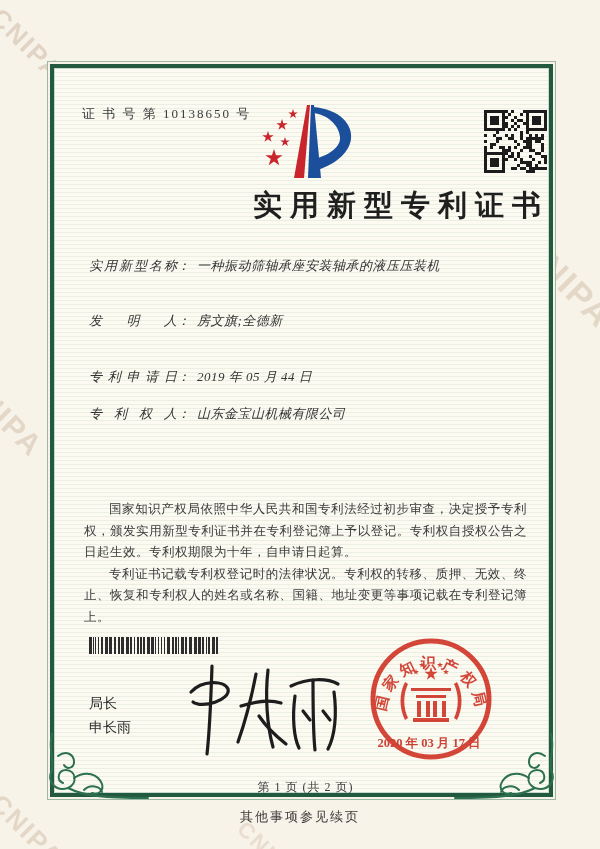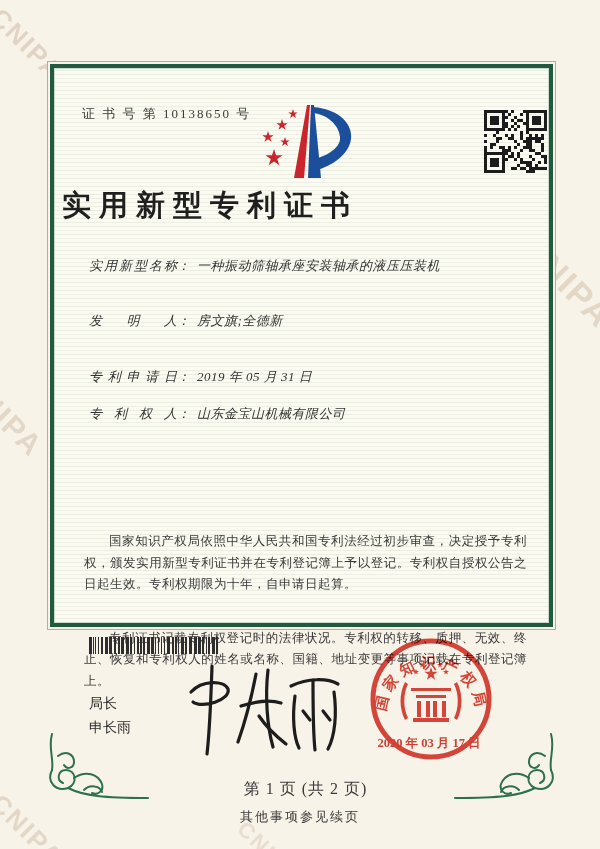--- a/index.html
+++ b/index.html
@@ -16,73 +16,73 @@
     letter-spacing:2px; user-select:none; pointer-events:none;
   }
   .wm1 { left:6px;  top:2px;   font-size:26px; color:rgba(214,195,178,.65); }
   .wm2 { left:388px; top:222px; font-size:34px; color:rgba(186,186,178,.30); }
   .wm3 { left:540px; top:228px; font-size:34px; color:rgba(214,196,178,.60); }
   .wm4 { left:-22px; top:368px; font-size:30px; color:rgba(214,196,178,.60); }
   .wm5 { left:6px;  top:788px; font-size:26px; color:rgba(214,196,178,.60); }
   .wm6 { left:250px; top:816px; font-size:22px; color:rgba(214,196,178,.45); }
   
   .frame {
-    position:absolute; left:50px; top:64px; width:503px; height:563px;
+    position:absolute; left:50px; top:64px; width:503px; height:733px;
     border:4px solid #225a40;
     box-shadow:0 0 0 2px #f8f3e8, 0 0 0 3px #9db8a4, inset 0 0 0 1px #c6d9ca;
     background:
       repeating-linear-gradient(0deg, rgba(146,184,156,.16) 0 1px, rgba(0,0,0,0) 1px 4px),
       #fcfaf1;
   }
   .frame > * { position:absolute; }
   
   .certno { left:28px; top:37px; font-size:13px; color:#3b3b3b; letter-spacing:2px; }
   .logo { left:198px; top:32px; width:104px; height:84px; }
   .qr { left:430px; top:42px; width:63px; height:63px; }
   .qr svg { width:63px; height:63px; fill:#1c1c1c; }
   .title {
-    left:0; top:118px; width:100%; text-align:left;
+    left:0; top:118px; width:100%; text-align:right;
     font-size:29px; font-weight:bold; color:#1f1f1f;
     letter-spacing:8px; padding-left:8px;
   }
   
   .frow { left:35px; width:440px; font-size:13px; color:#333; white-space:nowrap;font-style:italic; }
   .flabel {
     display:inline-block; width:88px; vertical-align:bottom;
     text-align:justify; text-align-last:justify; color:#333;
   }
   .fvalue { margin-left:7px; letter-spacing:.5px; }
   .r1{top:189px}.r2{top:244px}.r3{top:263px}.r4{top:300px}.r5{top:337px}.r6{top:374px}.r7{top:411px}
   .pair2 { position:absolute; left:215px; top:0; }
   
   .body-text {
     left:30px; top:431px; width:443px;
     font-size:12.5px; line-height:21.5px; color:#3a3a3a;
     text-align:justify; letter-spacing:.5px;
   }
-  .body-text p { text-indent:2em;margin-top:32px; }
+  .body-text p { text-indent:2em; }
   
   .barcode { left:35px; top:569px; width:158px; height:17px; font-size:0; }
   .barcode i { display:inline-block; height:100%; background:#2d2d2d; }
   
   .officer {
     left:35px; top:623px; font-family:"Liberation Sans", sans-serif;
     font-size:14px; line-height:24px; color:#2b2b2b; font-weight:500;
   }
   .sig { left:118px; top:588px; width:175px; height:105px; }
   .sig path { stroke:#1d1d1d; stroke-width:3.2; fill:none; stroke-linecap:round; }
   
   .seal { left:307px; top:564px; width:140px; height:152px; opacity:.92; mix-blend-mode:multiply; }
   
   .flourish { width:110px; height:78px; top:658px; }
   .flourish.fl-left  { left:-10px; }
   .flourish.fl-right { right:-10px; transform:scaleX(-1); }
   .flourish path { stroke:#2d7050; fill:none; stroke-width:2; stroke-linecap:round; }
   
-  .pageno { left:0; top:711px; width:100%; text-align:center; font-size:16px; color:#3b3b3b; letter-spacing:1px;padding-left:8px; }
+  .pageno { left:0; top:711px; width:100%; text-align:center; font-size:12px; color:#3b3b3b; letter-spacing:1px;padding-left:8px; }
   .note { position:absolute; left:0; top:808px; width:100%; text-align:center; font-size:13px; color:#3a3a3a; letter-spacing:2px; }
 </style>
 </head>
 <body>
 
 <div class="page">
 
   <span class="wm wm1">CNIPA</span>
   <span class="wm wm2">CNIPA</span>
   <span class="wm wm3">CNIPA</span>
@@ -323,21 +323,21 @@
 
     <div class="title">实用新型专利证书</div>
 
     <div class="frow r1">
       <span class="flabel">实用新型名称</span><span>：</span><span class="fvalue">一种振动筛轴承座安装轴承的液压压装机</span>
     </div>
     <div class="frow r2">
       <span class="flabel">发明人</span><span>：</span><span class="fvalue">房文旗;全德新</span>
     </div>
     <div class="frow r4">
-      <span class="flabel">专利申请日</span><span>：</span><span class="fvalue">2019 年 05 月 31 日</span>
+      <span class="flabel">专利申请日</span><span>：</span><span class="fvalue">2019 年 05 月 44 日</span>
     </div>
     <div class="frow r5">
       <span class="flabel">专利权人</span><span>：</span><span class="fvalue">山东金宝山机械有限公司</span>
     </div>
 
     <div class="body-text">
       <p>国家知识产权局依照中华人民共和国专利法经过初步审查，决定授予专利权，颁发实用新型专利证书并在专利登记簿上予以登记。专利权自授权公告之日起生效。专利权期限为十年，自申请日起算。</p>
       <p>专利证书记载专利权登记时的法律状况。专利权的转移、质押、无效、终止、恢复和专利权人的姓名或名称、国籍、地址变更等事项记载在专利登记簿上。</p>
     </div>
 

